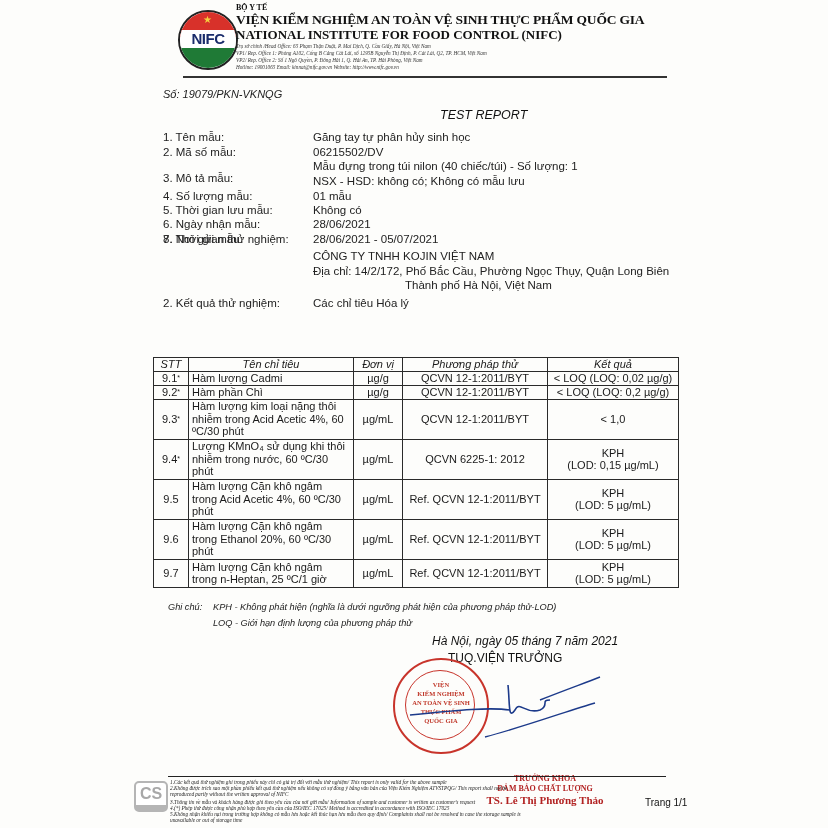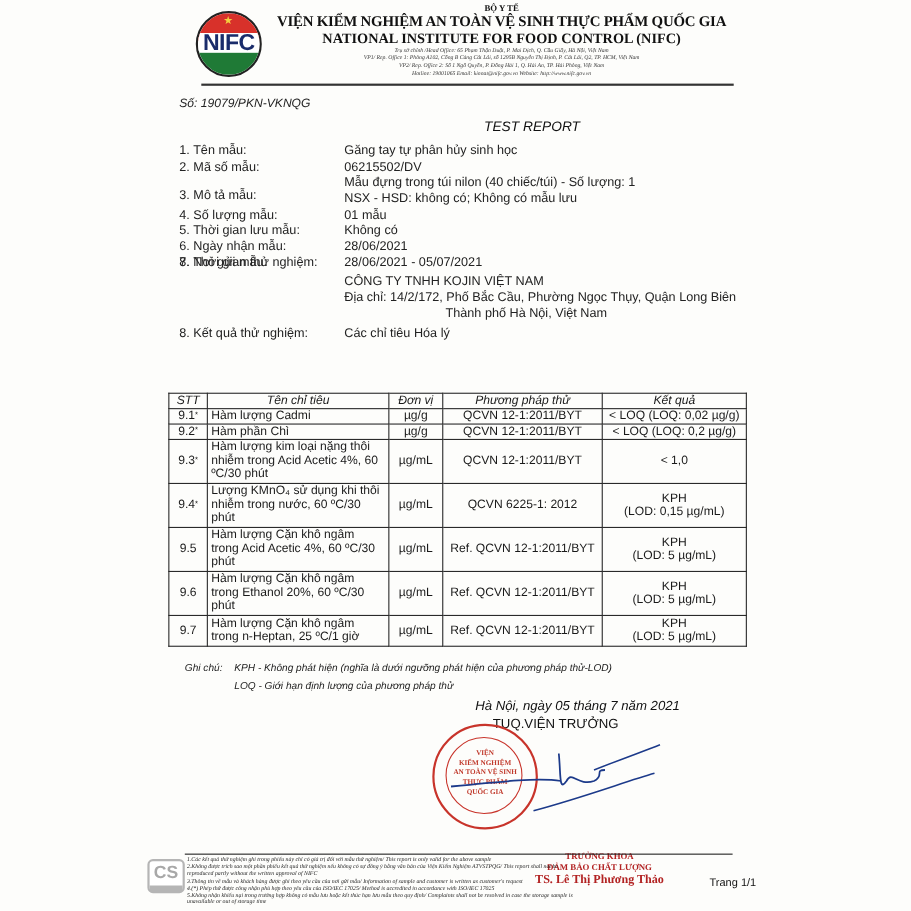--- a/index.html
+++ b/index.html
@@ -4,24 +4,24 @@
 <style>
   html, body { margin:0; padding:0; }
   body { width:828px; height:828px; background:#ffffff; position:relative; overflow:hidden; font-family:"Liberation Sans", sans-serif; color:#1a1a1a; }
   .page { position:absolute; left:0; top:0; width:828px; height:828px; background:#fdfdfb; }
   .abs { position:absolute; }
 
   
   .logo { position:absolute; left:178px; top:10px; width:56px; height:56px; border-radius:50%; border:2px solid #222; overflow:hidden; background:#fff; }
   .logo .top { position:absolute; left:0; top:0; width:100%; height:45%; background:#d8312a; }
   .logo .bot { position:absolute; left:0; bottom:0; width:100%; height:40%; background:#1f7a36; }
-  .logo .txt { position:absolute; left:0; top:18px; width:100%; text-align:center; font-family:"Liberation Sans", sans-serif; font-weight:bold; font-size:21px; color:#1a2c6b; background:#fff; line-height:18px; letter-spacing:-0.5px; }
+  .logo .txt { position:absolute; left:0; top:18px; width:100%; text-align:center; font-family:"Liberation Sans", sans-serif; font-weight:bold; font-size:15px; color:#1a2c6b; background:#fff; line-height:18px; letter-spacing:-0.5px; }
   .logo .star { position:absolute; left:23px; top:3px; font-size:10px; color:#f4d03f; line-height:10px; }
 
-  .hdr { position:absolute; left:236px; width:440px; text-align:center; font-family:"Liberation Serif", serif; color:#111; white-space:nowrap; }
+  .hdr { position:absolute; left:236px; width:440px; font-family:"Liberation Serif", serif; color:#111; white-space:nowrap; }
   .hdr-ministry { top:3px; font-size:8px; font-weight:bold; }
   .hdr-vn { top:12px; font-size:13.5px; font-weight:bold; letter-spacing:-0.2px; }
   .hdr-en { top:27px; font-size:13px; font-weight:bold; }
   .hdr-small { font-size:5.2px; font-style:italic; color:#333; }
   .hrule { position:absolute; left:183px; width:484px; height:2px; background:#333; }
 
   .sono { position:absolute; left:163px; top:88px; font-size:11px; font-style:italic; color:#222; }
   .title { position:absolute; left:405px; top:88px; font-size:14px; color:#111; }
   .subtitle { position:absolute; left:440px; top:108px; font-size:12.5px; font-style:italic; color:#111; }
 
@@ -89,21 +89,21 @@
   <div class="info" style="top:204px">5. Thời gian lưu mẫu:</div>
   <div class="info-val" style="top:204px">Không có</div>
   <div class="info" style="top:218px">6. Ngày nhận mẫu:</div>
   <div class="info-val" style="top:218px">28/06/2021</div>
   <div class="info" style="top:233px">7. Thời gian thử nghiệm:</div>
   <div class="info-val" style="top:233px">28/06/2021 - 05/07/2021</div>
   <div class="info" style="top:233px">8. Nơi gửi mẫu:</div>
   <div class="info-val" style="top:250px">CÔNG TY TNHH KOJIN VIỆT NAM</div>
   <div class="info-val" style="top:265px">Địa chỉ: 14/2/172, Phố Bắc Cầu, Phường Ngọc Thụy, Quận Long Biên</div>
   <div class="info-val" style="top:279px; left:405px">Thành phố Hà Nội, Việt Nam</div>
-  <div class="info" style="top:297px">8. Kết quả thử nghiệm:</div>
+  <div class="info" style="top:297px">2. Kết quả thử nghiệm:</div>
   <div class="info-val" style="top:297px">Các chỉ tiêu Hóa lý</div>
 
   <table class="res">
     <tbody>
         <tr>
       <th class="c-stt">STT</th>
       <th class="c-name" style="text-align:center">Tên chỉ tiêu</th>
       <th class="c-unit">Đơn vị</th>
       <th class="c-meth">Phương pháp thử</th>
       <th class="c-res">Kết quả</th>

